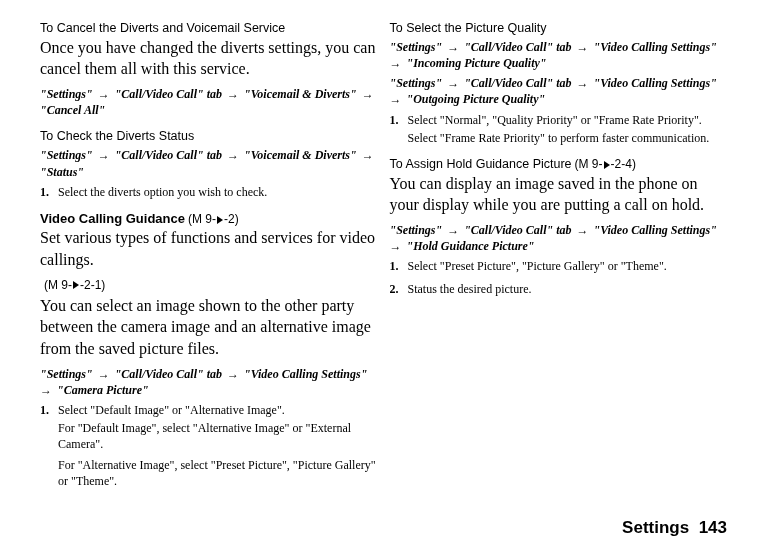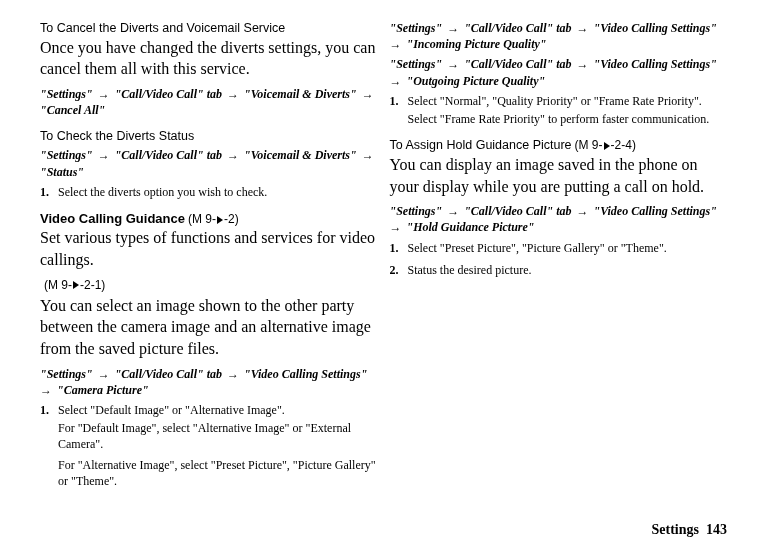--- a/index.html
+++ b/index.html
@@ -96,23 +96,23 @@
       border-top: 4px solid transparent;
       border-bottom: 4px solid transparent;
       border-left: 6px solid #000;
       vertical-align: middle;
       margin: 0 1px;
     }
     .footer {
       position: absolute;
       bottom: 12px;
       right: 40px;
-      font-family: Liberation Serif, serif;
+      font-family: Liberation Sans, sans-serif;
       font-weight: bold;
-      font-size: 14px;
+      font-size: 17px;
     }
   </style>
 </head>
 <body>
 
 <div class="columns">
 
   <div class="col">
 
     <div class="heading">To Cancel the Diverts and Voicemail Service</div>
@@ -145,20 +145,21 @@
       <span class="num">1.</span>
       <span class="num-body">Select "Default Image" or "Alternative Image".</span>
     </div>
     <div class="sub-body">For "Default Image", select "Alternative Image" or "External Camera".</div>
     <div class="sub-body">For "Alternative Image", select "Preset Picture", "Picture Gallery" or "Theme".</div>
 
   </div>
 
   <div class="col">
 
+    <div class="heading">To Select the Picture Quality</div>
     <div class="path">
       <span>"Settings"</span><span class="arrow"> → </span><span>"Call/Video Call" tab</span><span class="arrow"> → </span><span>"Video Calling Settings"</span><span class="arrow"> → </span><span>"Incoming Picture Quality"</span>
     </div>
     <div class="path">
       <span>"Settings"</span><span class="arrow"> → </span><span>"Call/Video Call" tab</span><span class="arrow"> → </span><span>"Video Calling Settings"</span><span class="arrow"> → </span><span>"Outgoing Picture Quality"</span>
     </div>
     <div class="numbered">
       <span class="num">1.</span>
       <span class="num-body">Select "Normal", "Quality Priority" or "Frame Rate Priority".</span>
     </div>

